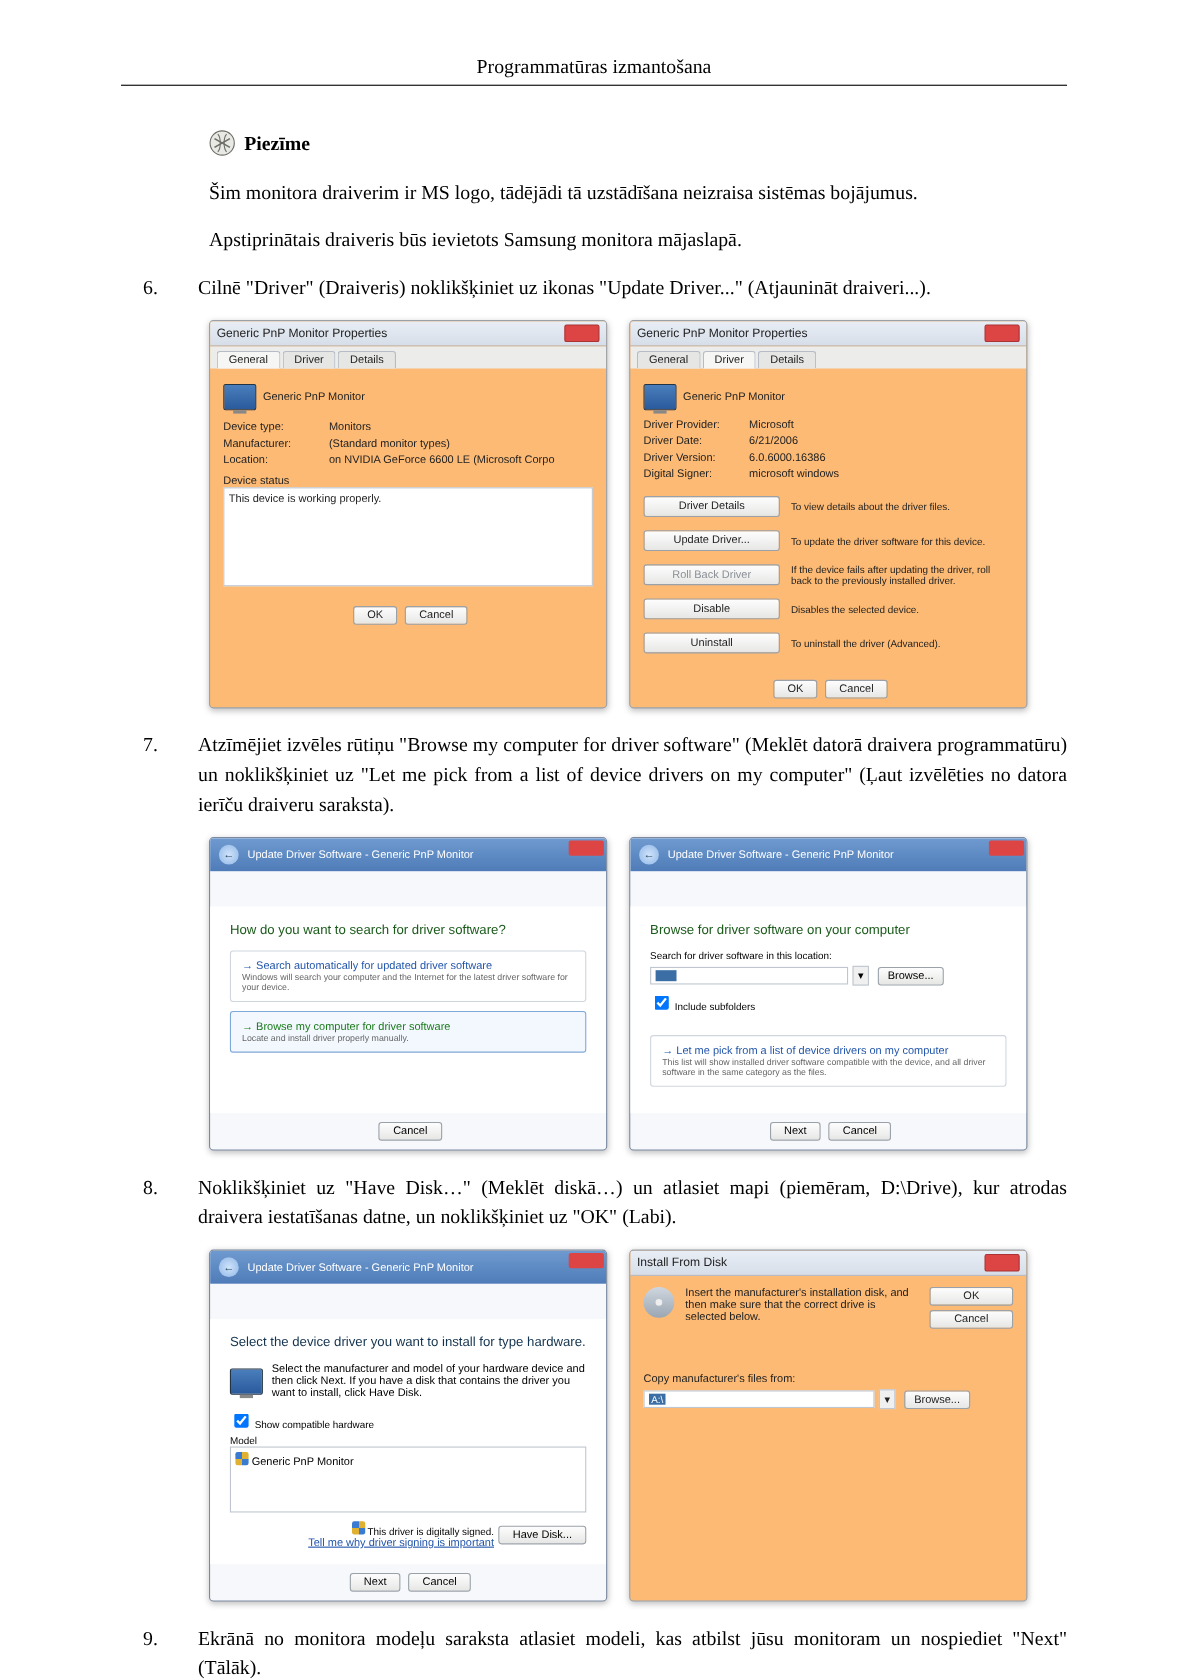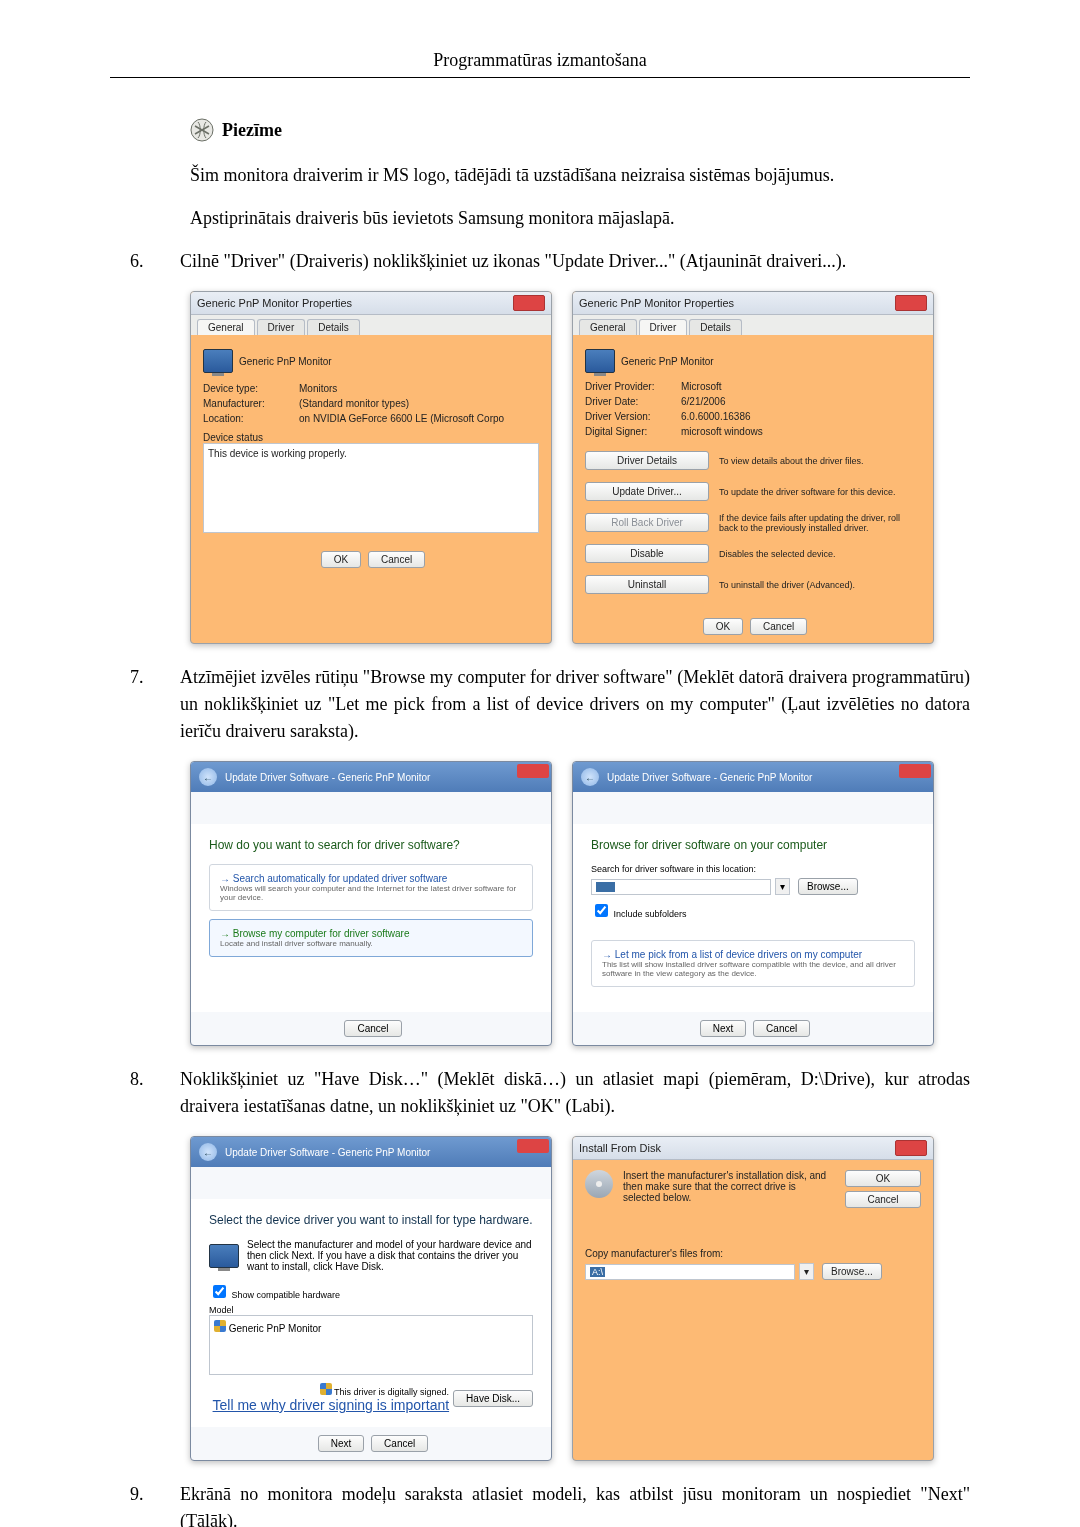--- a/index.html
+++ b/index.html
@@ -326,21 +326,21 @@
         <span class="wend"></span>
       </div>
       <div class="wbody">
         <div class="wq">How do you want to search for driver software?</div>
         <div class="optbox">
           <div class="lead">→ <span>Search automatically for updated driver software</span></div>
           <div class="sub">Windows will search your computer and the Internet for the latest driver software for your device.</div>
         </div>
         <div class="optbox selected">
           <div class="lead green">→ <span>Browse my computer for driver software</span></div>
-          <div class="sub">Locate and install driver software manually.</div>
+          <div class="sub">Locate and install driver properly manually.</div>
         </div>
       </div>
       <div class="btnrow">
         <span class="btn">Cancel</span>
       </div>
     </div>
 
     <div class="wizard">
       <div class="whead">
         <span class="backarr">←</span>
@@ -353,21 +353,21 @@
         <div style="display:flex; gap:4px; align-items:center;">
           <span class="pathbox"><span class="selpath">&nbsp;&nbsp;&nbsp;&nbsp;&nbsp;&nbsp;</span></span>
           <span class="dropbtn">▾</span>
           <span class="btn-small">Browse...</span>
         </div>
         <div style="margin-top:6px; font-size:9px;">
           <input type="checkbox" checked="" style=""> <span>Include subfolders</span>
         </div>
         <div class="optbox" style="margin-top:20px;">
           <div class="lead">→ <span>Let me pick from a list of device drivers on my computer</span></div>
-          <div class="sub">This list will show installed driver software compatible with the device, and all driver software in the view category as the device.</div>
+          <div class="sub">This list will show installed driver software compatible with the device, and all driver software in the same category as the files.</div>
         </div>
       </div>
       <div class="btnrow">
         <span class="btn">Next</span>
         <span class="btn">Cancel</span>
       </div>
     </div>
   </div>
 
   <div class="numbered">
@@ -392,21 +392,21 @@
           <input type="checkbox" checked="" style=""> <span>Show compatible hardware</span>
         </div>
         <div style="font-size:9px; margin-top:4px;">Model</div>
         <div class="listpane">
           <span class="shield"></span>
           <span>Generic PnP Monitor</span>
         </div>
         <div style="display:flex; align-items:center; margin-top:8px;text-align:right;">
           <div style="flex:1;">
             <div style="font-size:9px;"><span class="shield"></span> <span>This driver is digitally signed.</span></div>
-            <div style="font-size:14px;"><a href="#" style="color:#2255aa;">Tell me why driver signing is important</a></div>
+            <div style="font-size:10px;"><a href="#" style="color:#2255aa;">Tell me why driver signing is important</a></div>
           </div>
           <span class="btn">Have Disk...</span>
         </div>
       </div>
       <div class="btnrow">
         <span class="btn">Next</span>
         <span class="btn">Cancel</span>
       </div>
     </div>
 

